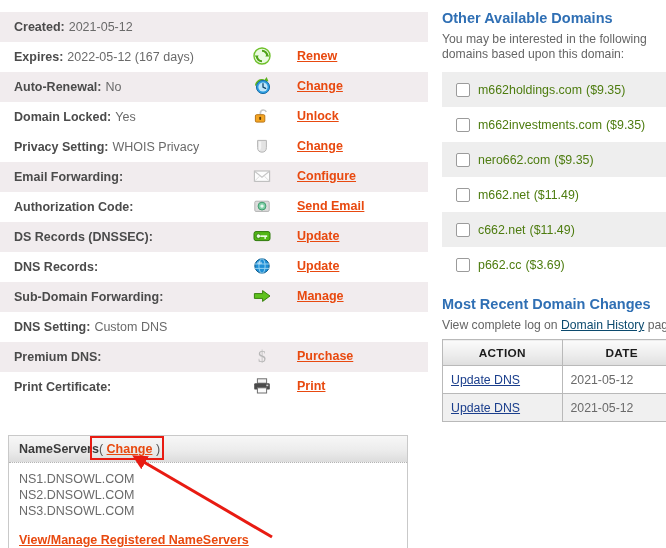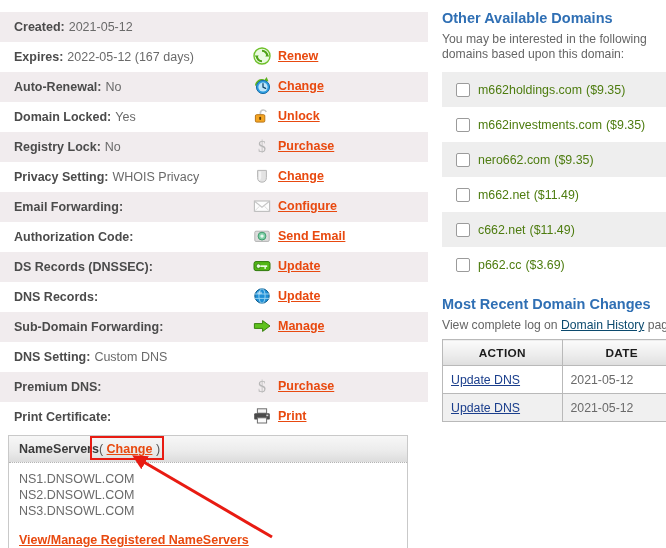--- a/index.html
+++ b/index.html
@@ -49,20 +49,21 @@
   .cell-action {
     width: 232px;
     padding-left: 0;
     vertical-align: middle;
     white-space: nowrap;
   }
   .act-wrap {
     display: inline-flex;
     align-items: center;
     padding-left: 58px;
+    gap: 19px;
   }
   .act-icon {
     width: 18px; height: 18px;
     display: inline-block;
     margin-right: 7px;
     flex: 0 0 18px;
     position: relative;
   }
   .act-link {
     color: #e8490f;
@@ -260,31 +261,20 @@
             <td class="cell-label"><span>Domain Locked:</span><span class="val">Yes</span></td>
             <td class="cell-action"><span class="act-wrap">
                 <span class="act-icon">
                   <svg class="ico-svg" viewBox="0 0 18 18">
                     <path d="M7.4 8 L7.4 5.6 A3 3 0 0 1 13.2 5.0" fill="none" stroke="#c8c8c8" stroke-width="1.7"></path>
                     <rect x="2.4" y="7.7" width="9.4" height="7.4" rx="1.2" fill="#f5a623" stroke="#b8751a" stroke-width="1"></rect>
                     <rect x="6.3" y="9.8" width="1.8" height="3.3" rx="0.8" fill="#5b3a09"></rect>
                   </svg>
                 </span>
                 <span class="act-link">Unlock</span>
-              </span></td>
-          </tr>
-          <tr class="info-row shaded">
-            <td class="cell-label"><span>Registry Lock:</span><span class="val">No</span></td>
-            <td class="cell-action"><span class="act-wrap">
-                <span class="act-icon">
-                  <svg class="ico-svg" viewBox="0 0 18 18">
-                    <text x="9" y="14.6" font-family="Liberation Serif, serif" font-size="16" fill="#b7b7b7" text-anchor="middle">$</text>
-                  </svg>
-                </span>
-                <span class="act-link">Purchase</span>
               </span></td>
           </tr>
           <tr class="info-row plain">
             <td class="cell-label"><span>Privacy Setting:</span><span class="val">WHOIS Privacy</span></td>
             <td class="cell-action"><span class="act-wrap">
                 <span class="act-icon">
                   <svg class="ico-svg" viewBox="0 0 18 18">
                     <path d="M4.6 3.4 h8.8 v7.2 a4.6 4.6 0 0 1 -4.4 4.6 a4.6 4.6 0 0 1 -4.4 -4.6 z" fill="#e3e3e3" stroke="#b6b6b6" stroke-width="1"></path>
                     <path d="M5.8 4.4 h2.4 v6.4 a2.5 2.5 0 0 1 -2.4 2.4 z" fill="#f4f4f4"></path>
                   </svg>

